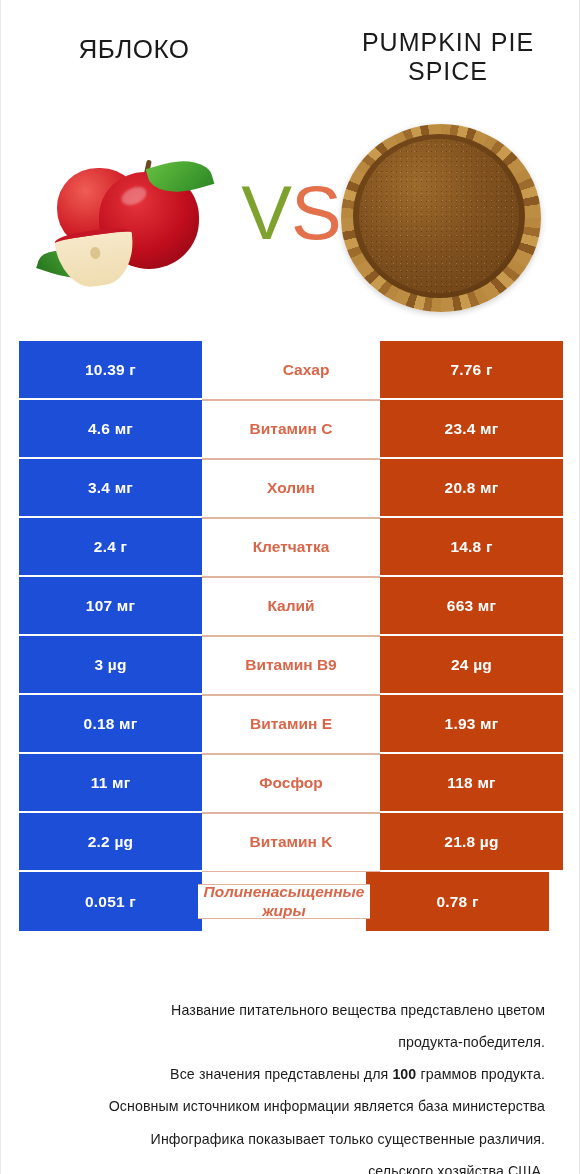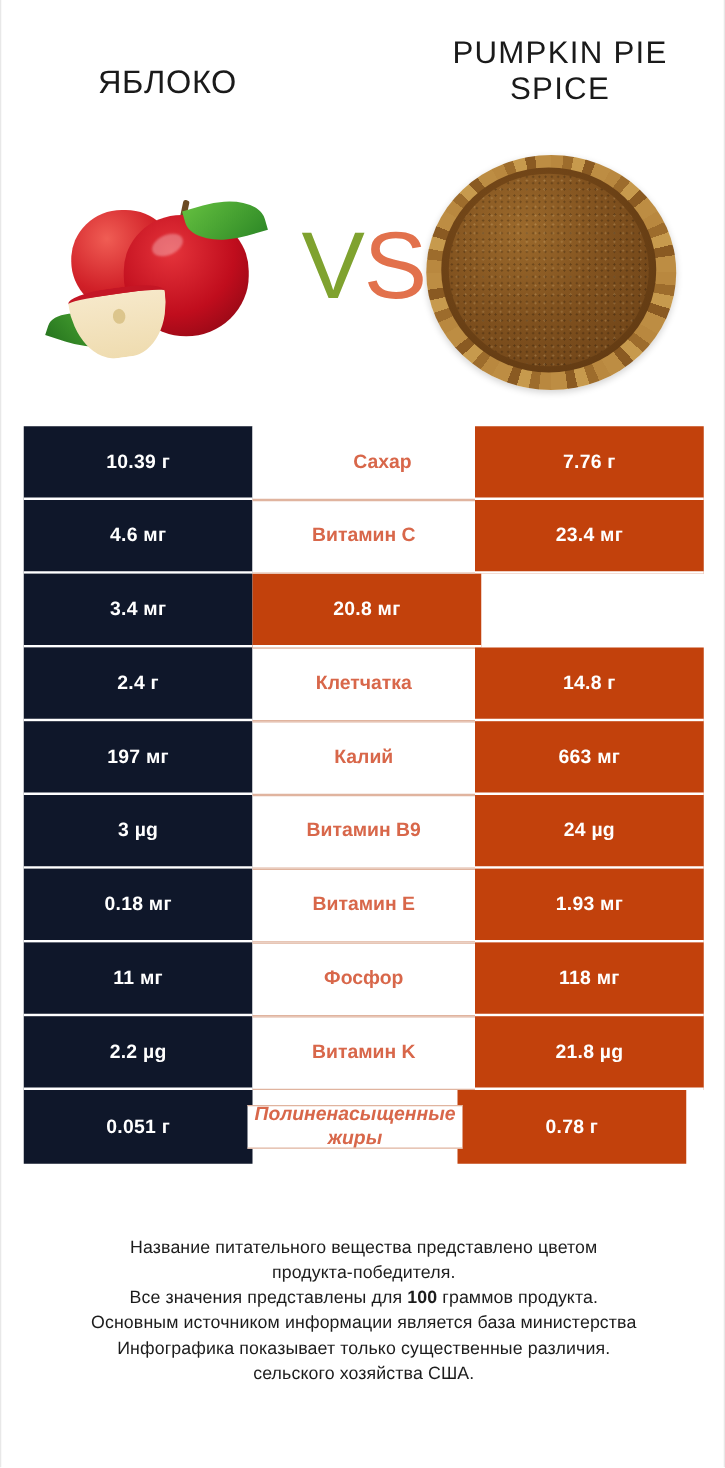--- a/index.html
+++ b/index.html
@@ -39,21 +39,20 @@
     text-align: center;
     font-weight: 400;
     letter-spacing: 0.5px;
     color: #1a1a1a;
     line-height: 1.16;
   }
   .title-left {
     left: 18px;
     width: 230px;
     font-size: 26px;
-    margin-top: 16px;
   }
   .title-right {
     left: 332px;
     width: 230px;
     font-size: 25px;
     top: 28px;
     letter-spacing: 1px;
   }
 
   
@@ -219,21 +218,21 @@
     box-sizing: border-box;
   }
   .cell-left, .cell-right {
     width: 183px;
     font-size: 15.5px;
     font-weight: 700;
     color: #ffffff;
     letter-spacing: 0.2px;
     border-bottom: 2px solid #ffffff;
   }
-  .cell-left  { background: #0f172a; }
+  .cell-left  { background: #1d4ed8; }
   .cell-right { background: #c2410c; }
   .cell-mid {
     width: 178px;
     background: #ffffff;
     font-size: 15.5px;
     font-weight: 700;
     color: #d8674a;
     line-height: 1.18;
     border-top: 1px solid #e0b49f;
     border-bottom: 1px solid #e0b49f;
@@ -262,21 +261,21 @@
     position: absolute;
     left: 24px;
     top: 988px;
     width: 532px;
     text-align: center;
     font-size: 14.2px;
     line-height: 1.42;
     color: #1c1c1c;
     letter-spacing: 0.1px;
   }
-  .footnote p { margin: 0; }
+  .footnote p { margin: 12px; text-align: right; }
   .footnote b { font-weight: 700; }
 </style>
 </head>
 <body>
 
 <div class="page">
 
   <div class="titles">
     <div class="title title-left">ЯБЛОКО</div>
     <div class="title title-right">PUMPKIN PIE SPICE</div>
@@ -324,31 +323,34 @@
       </div>
       <div class="row">
         <div class="cell cell-left">4.6 мг</div>
         <div class="cell cell-mid">
           <span class="label-text">Витамин C</span>
         </div>
         <div class="cell cell-right">23.4 мг</div>
       </div>
       <div class="row">
         <div class="cell cell-left">3.4 мг</div>
+        <div class="cell cell-mid">
+          <span class="label-text">Холин</span>
+        </div>
         <div class="cell cell-right">20.8 мг</div>
       </div>
       <div class="row">
         <div class="cell cell-left">2.4 г</div>
         <div class="cell cell-mid">
           <span class="label-text">Клетчатка</span>
         </div>
         <div class="cell cell-right">14.8 г</div>
       </div>
       <div class="row">
-        <div class="cell cell-left">197 мг</div>
+        <div class="cell cell-left">107 мг</div>
         <div class="cell cell-mid">
           <span class="label-text">Калий</span>
         </div>
         <div class="cell cell-right">663 мг</div>
       </div>
       <div class="row">
         <div class="cell cell-left">3 µg</div>
         <div class="cell cell-mid">
           <span class="label-text">Витамин B9</span>
         </div>

